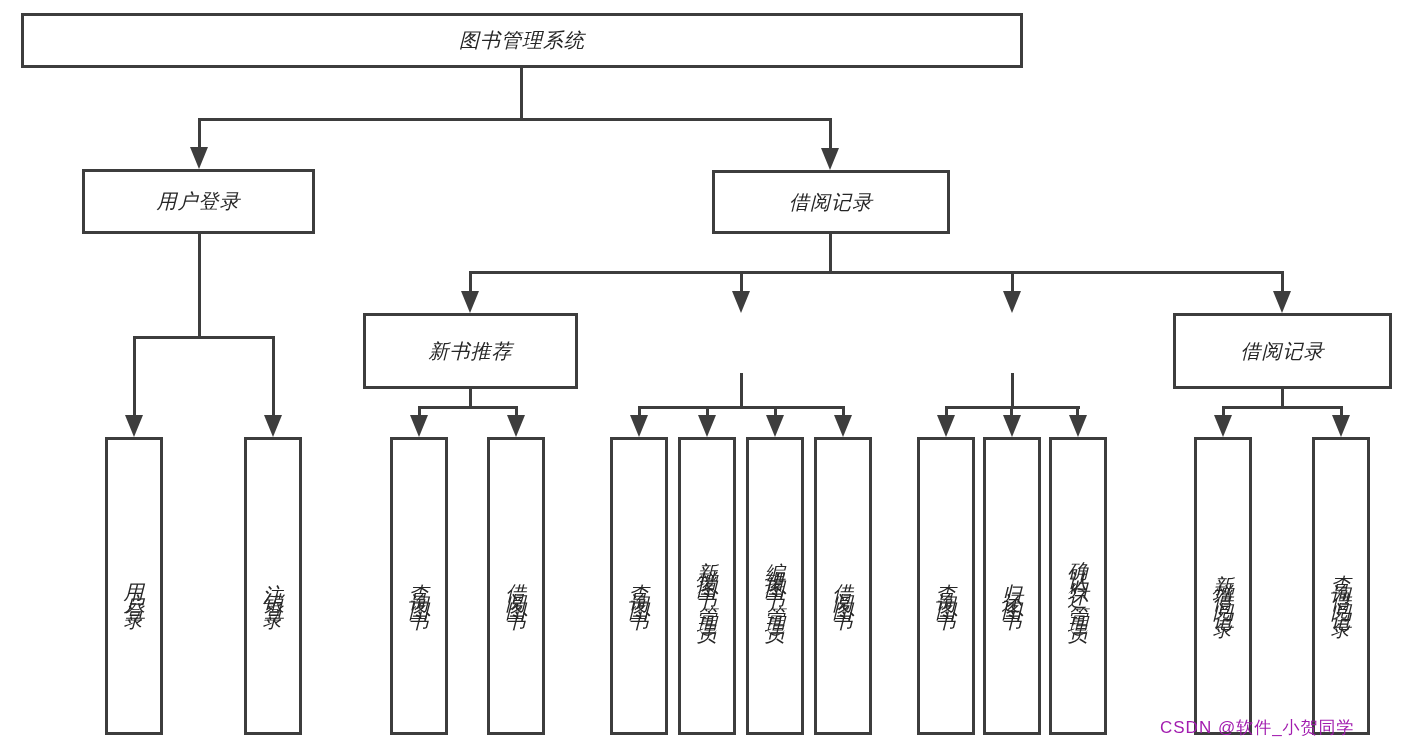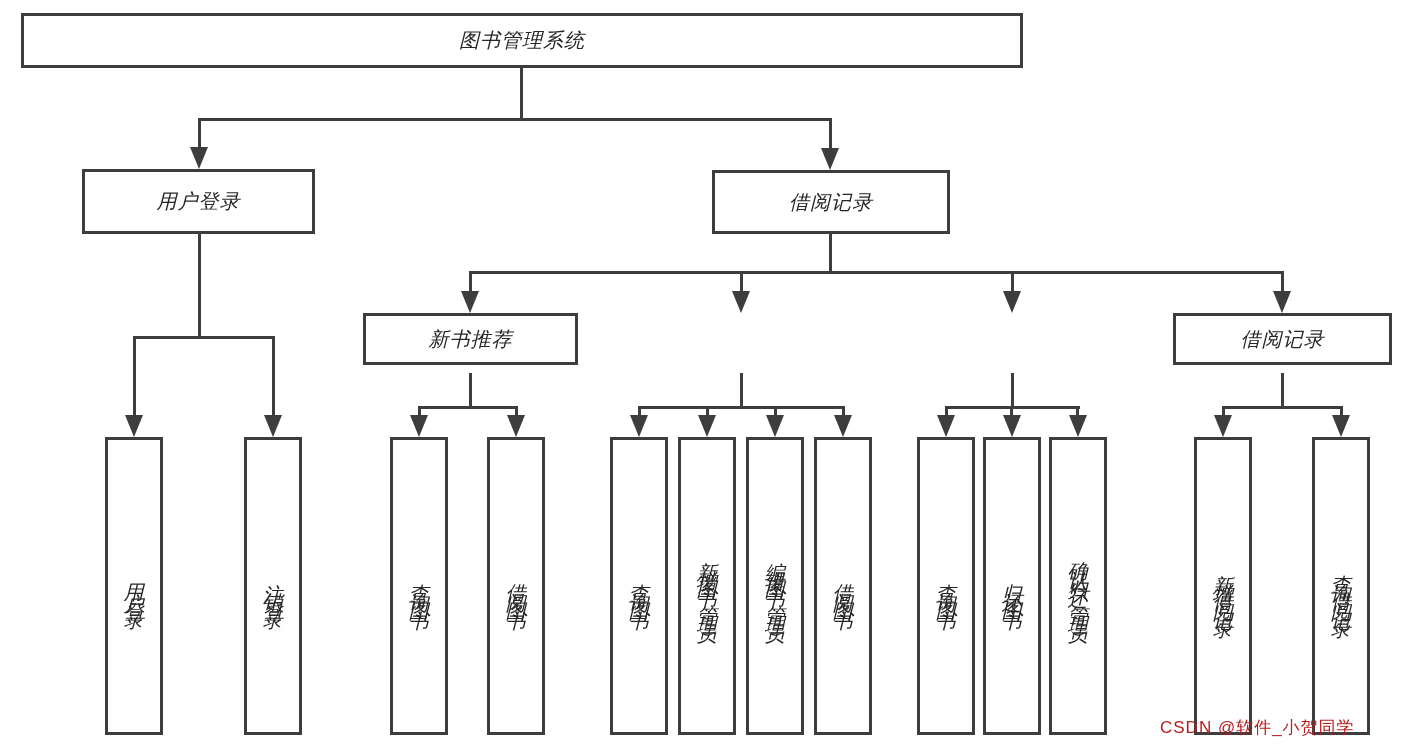--- a/index.html
+++ b/index.html
@@ -14,21 +14,21 @@
     position:absolute;
     background:#ffffff;
     border:3px solid #3d3d3d;
     box-sizing:border-box;
     display:flex;align-items:center;justify-content:center;
     color:#262626;
     z-index:2;
     font-style:italic;
   }
   .hlabel{font-size:20px;letter-spacing:1px;white-space:nowrap;}
-  .l3box{top:313px;height:52px;justify-content:center;}
+  .l3box{top:313px;height:76px;justify-content:center;}
   .vbox{top:437px;height:298px;width:58px;}
   .vt{
     writing-mode:vertical-rl;
     text-orientation:mixed;
     font-size:20px;
     letter-spacing:9px;
     line-height:1;
     color:#262626;
   }
   .h{position:absolute;height:3px;background:#3d3d3d;z-index:1;}
@@ -37,21 +37,21 @@
     position:absolute;width:0;height:0;
     border-left:9px solid transparent;
     border-right:9px solid transparent;
     border-top:22px solid #3d3d3d;
     z-index:1;
   }
   .watermark{
     position:absolute;
     left:1160px;top:716px;
     font-size:17px;
-    color:#b91c1c;
+    color:#a21caf;
     letter-spacing:1px;
     white-space:nowrap;
     z-index:5;
   }
 </style>
 </head>
 <body>
 
 <div id="canvas">
 

